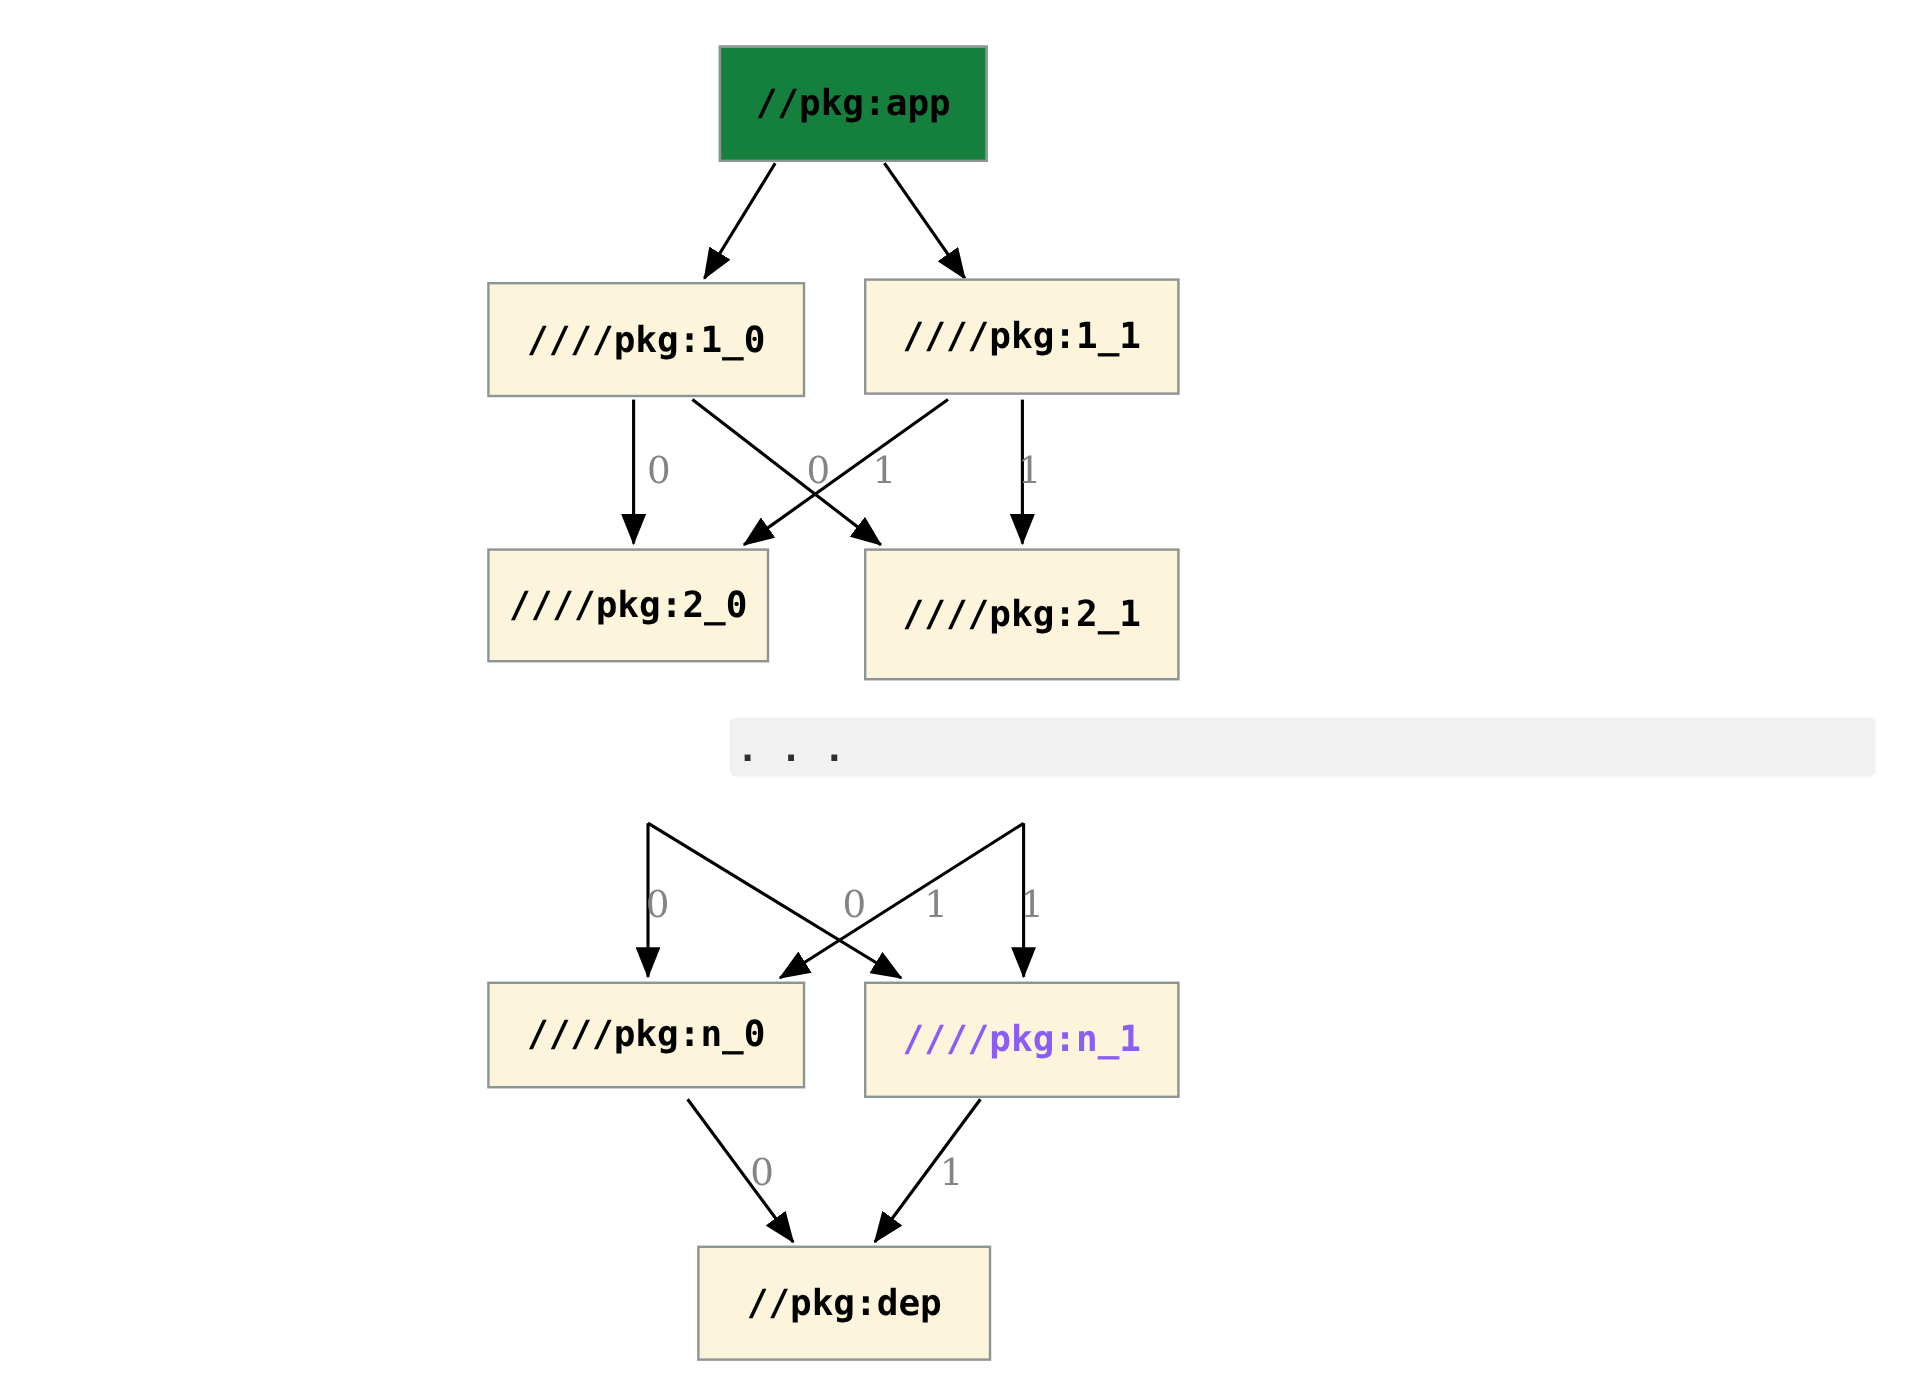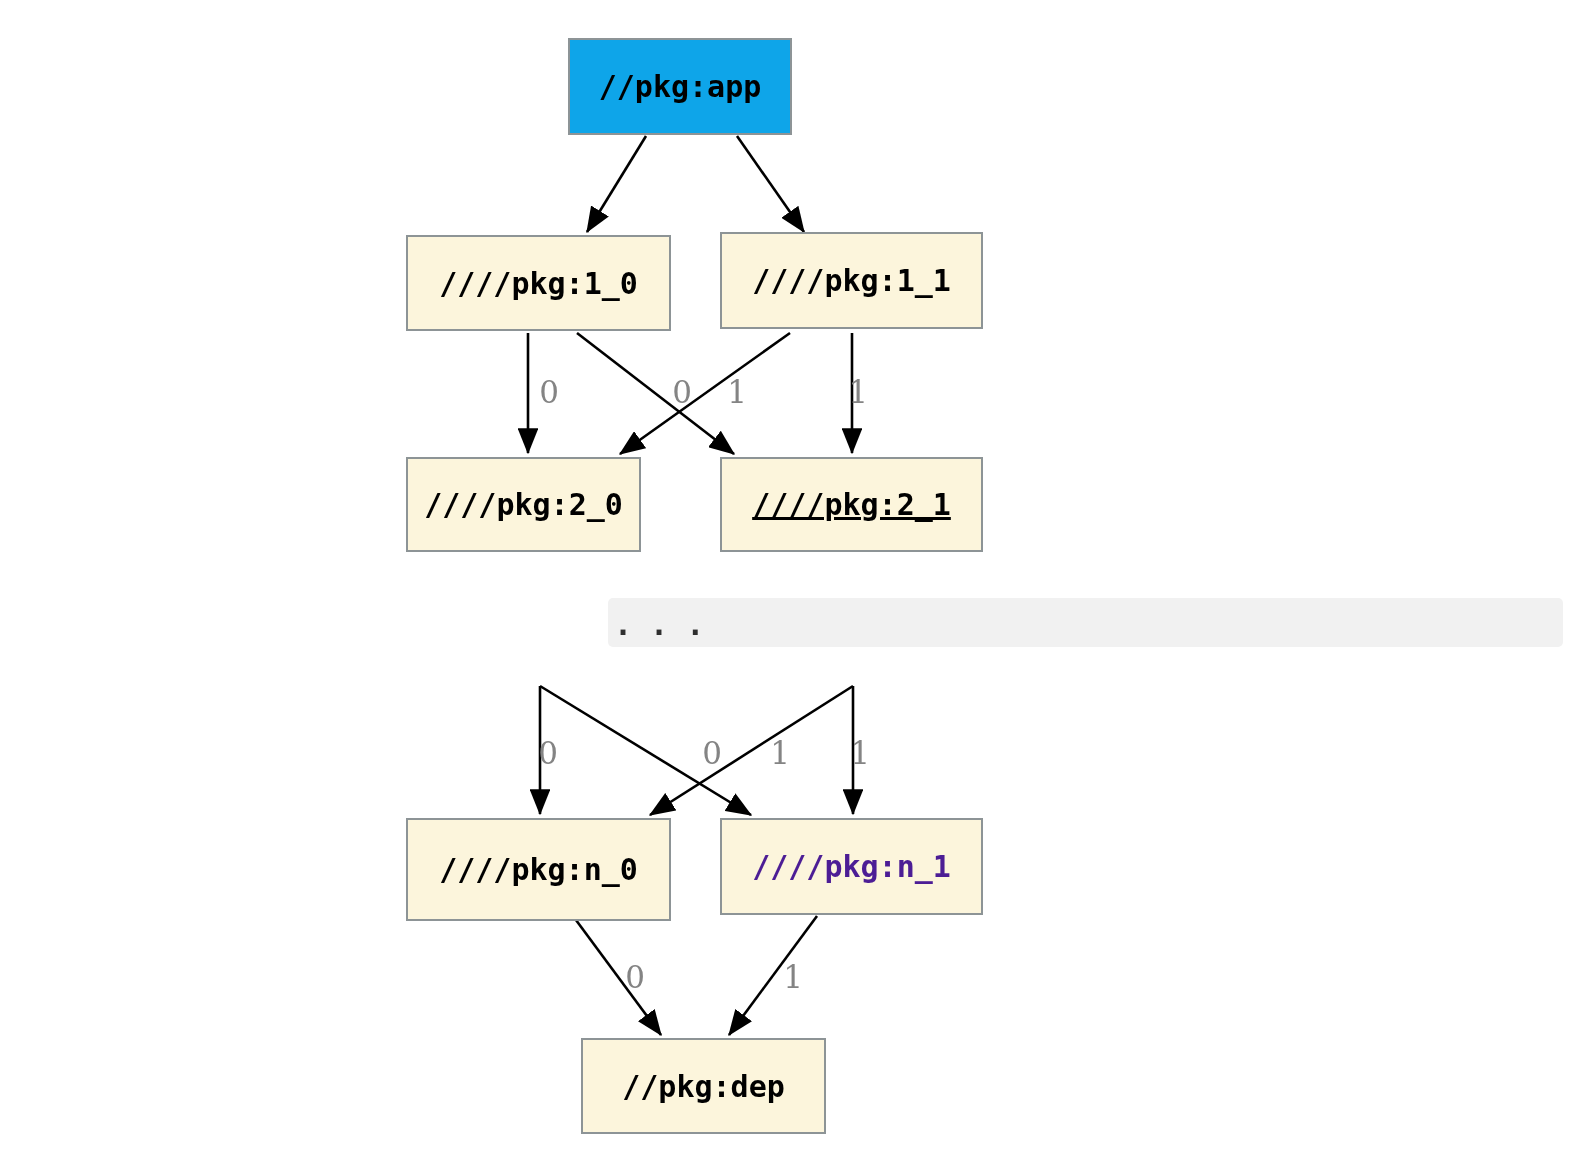--- a/index.html
+++ b/index.html
@@ -82,40 +82,40 @@
       <line x1="853" y1="686" x2="650" y2="815" stroke="#000000" stroke-width="2.6" marker-end="url(#arrow)"></line>
       <text x="712" y="753" dy="0.35em" text-anchor="middle" fill="#848484" class="edge-label">0</text>
       <line x1="853" y1="686" x2="853" y2="814" stroke="#000000" stroke-width="2.6" marker-end="url(#arrow)"></line>
       <text x="860" y="753" dy="0.35em" text-anchor="middle" fill="#848484" class="edge-label">1</text>
       <line x1="573" y1="916" x2="661" y2="1035" stroke="#000000" stroke-width="2.6" marker-end="url(#arrow)"></line>
       <text x="635" y="977" dy="0.35em" text-anchor="middle" fill="#848484" class="edge-label">0</text>
       <line x1="817" y1="916" x2="729" y2="1035" stroke="#000000" stroke-width="2.6" marker-end="url(#arrow)"></line>
       <text x="793" y="977" dy="0.35em" text-anchor="middle" fill="#848484" class="edge-label">1</text>
     </svg>
   <div>
-      <div class="node" style="left: 568px; top: 38px; width: 224px; height: 97px; background: #0ea5e9; border-color: rgb(141, 148, 150);">
+      <div class="node" style="left: 599px; top: 38px; width: 224px; height: 97px; background: #15803d; border-color: rgb(141, 148, 150);">
     <span class="node-label" style="color: rgb(0, 0, 0);">//pkg:app</span>
   </div>
       <div class="node" style="left: 406px; top: 235px; width: 265px; height: 96px; background: rgb(252, 245, 220); border-color: rgb(141, 148, 150);">
     <span class="node-label" style="color: rgb(0, 0, 0);">////pkg:1_0</span>
   </div>
       <div class="node" style="left: 720px; top: 232px; width: 263px; height: 97px; background: rgb(252, 245, 220); border-color: rgb(141, 148, 150);">
     <span class="node-label" style="color: rgb(0, 0, 0);">////pkg:1_1</span>
   </div>
       <div class="node" style="left: 406px; top: 457px; width: 235px; height: 95px; background: rgb(252, 245, 220); border-color: rgb(141, 148, 150);">
     <span class="node-label" style="color: rgb(0, 0, 0);">////pkg:2_0</span>
   </div>
-      <div class="node" style="left: 720px; top: 457px; width: 263px; height: 95px; background: rgb(252, 245, 220); border-color: rgb(141, 148, 150); text-decoration: underline;">
+      <div class="node" style="left: 720px; top: 457px; width: 263px; height: 110px; background: rgb(252, 245, 220); border-color: rgb(141, 148, 150);">
     <span class="node-label" style="color: rgb(0, 0, 0);">////pkg:2_1</span>
   </div>
-      <div class="node" style="left: 406px; top: 818px; width: 265px; height: 103px; background: rgb(252, 245, 220); border-color: rgb(141, 148, 150);">
+      <div class="node" style="left: 406px; top: 818px; width: 265px; height: 89px; background: rgb(252, 245, 220); border-color: rgb(141, 148, 150);">
     <span class="node-label" style="color: rgb(0, 0, 0);">////pkg:n_0</span>
   </div>
       <div class="node" style="left: 720px; top: 818px; width: 263px; height: 97px; background: rgb(252, 245, 220); border-color: rgb(141, 148, 150);">
-    <span class="node-label" style="color: #4c1d95;">////pkg:n_1</span>
+    <span class="node-label" style="color: #8b5cf6;">////pkg:n_1</span>
   </div>
       <div class="node" style="left: 581px; top: 1038px; width: 245px; height: 96px; background: rgb(252, 245, 220); border-color: rgb(141, 148, 150);">
     <span class="node-label" style="color: rgb(0, 0, 0);">//pkg:dep</span>
   </div>
     </div>
   <div class="band" style="left: 608px; top: 598px; width: 955px; height: 49px; background: rgb(241, 241, 241);">
     <span class="band-dots" style="color: rgb(47, 47, 47);">. . .</span>
   </div>
 </div>
 

